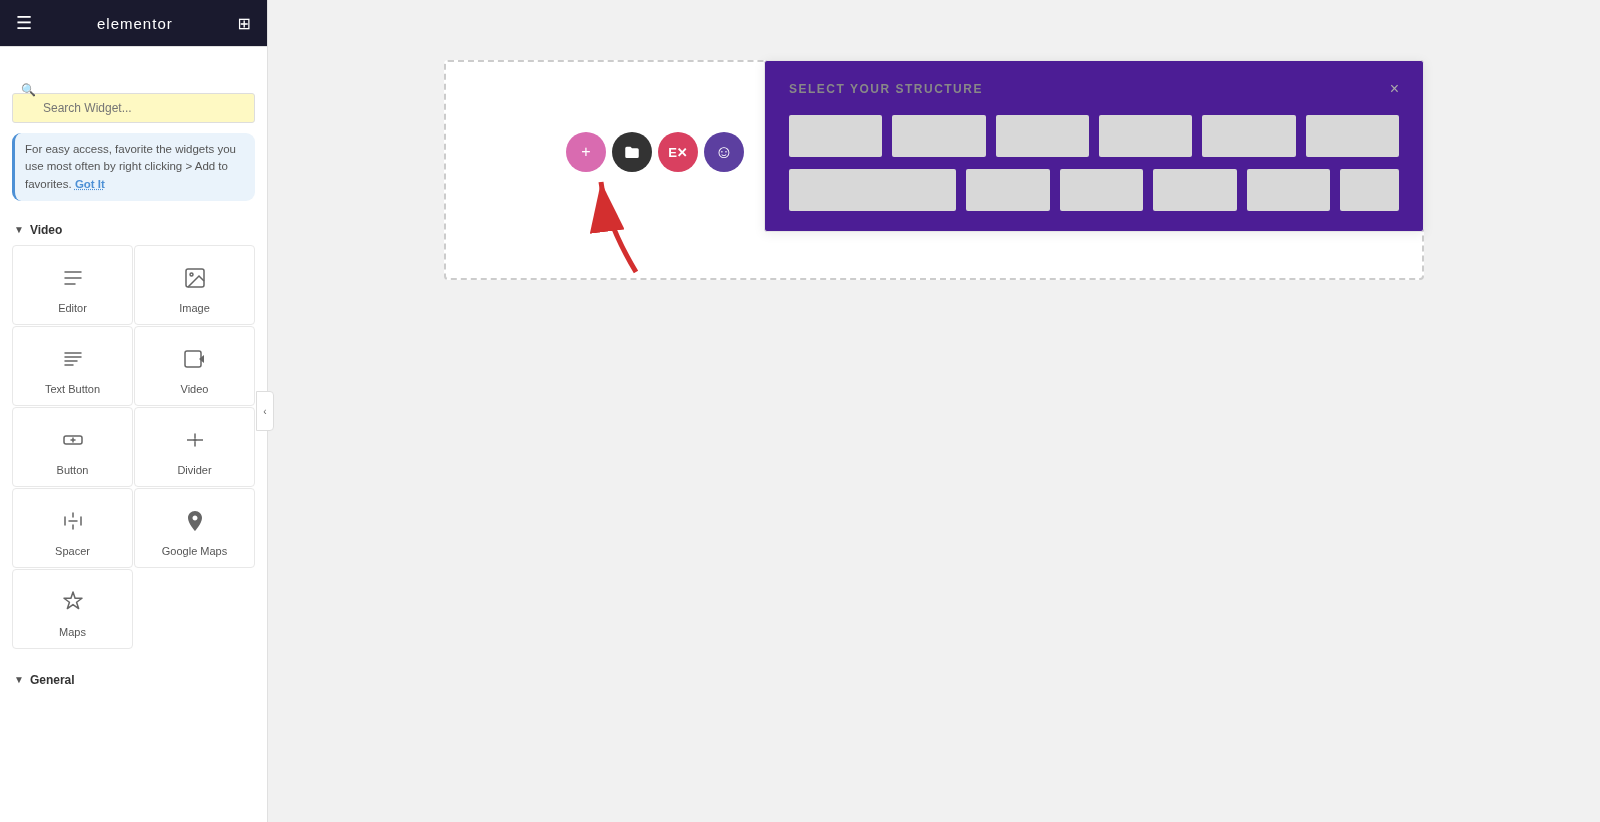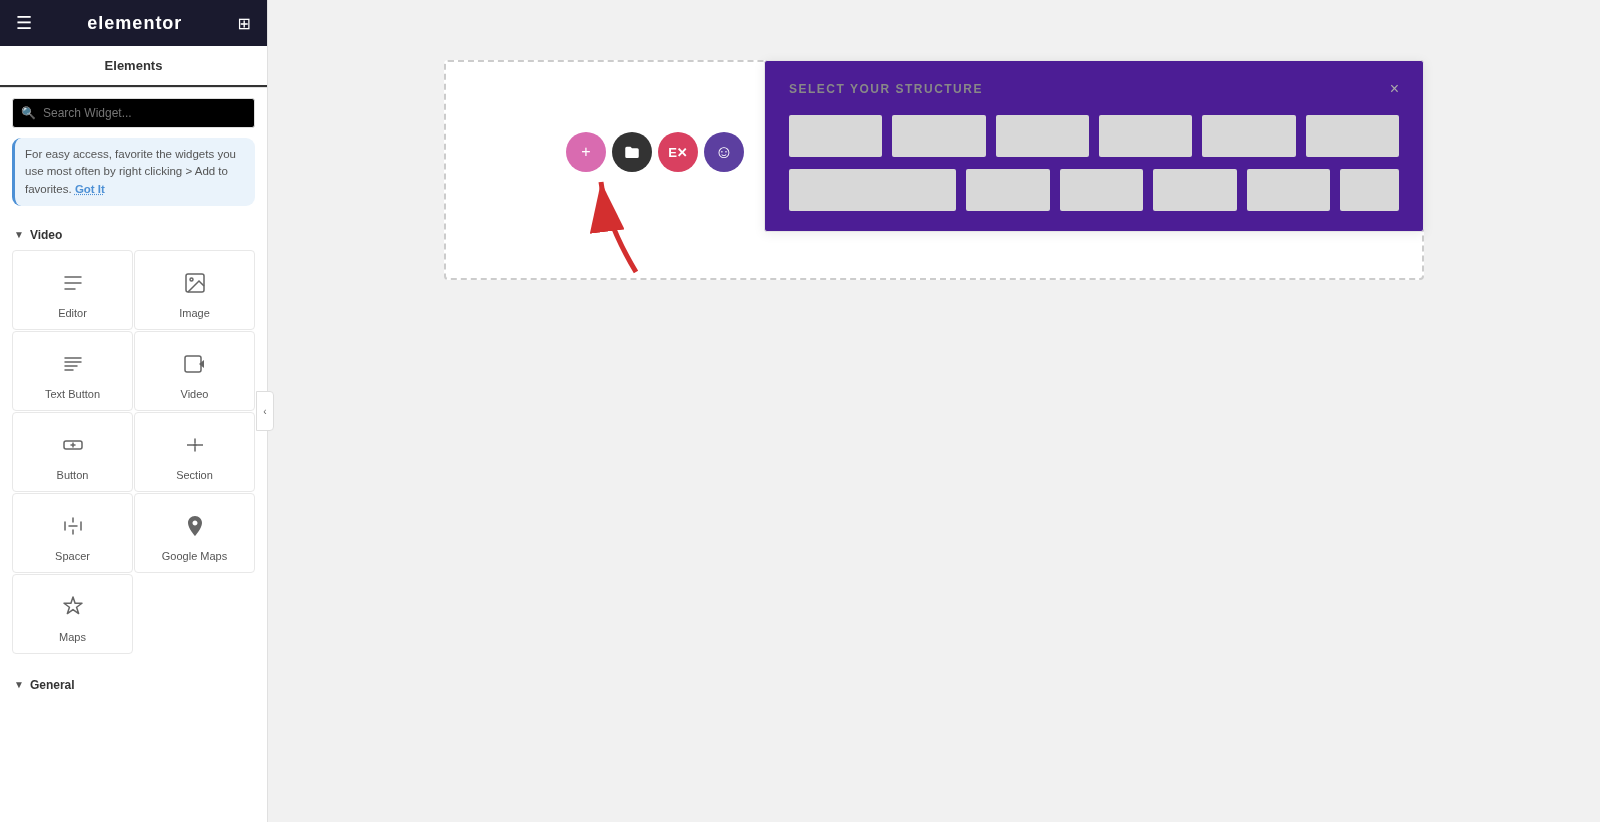--- a/index.html
+++ b/index.html
@@ -27,22 +27,22 @@
     }
 
     .sidebar-header .hamburger {
       color: #fff;
       font-size: 18px;
       cursor: pointer;
     }
 
     .sidebar-header .logo {
       color: #fff;
-      font-size: 18px;
-      font-weight: 700;
+      font-size: 15px;
+      font-weight: 400;
       letter-spacing: 1px;
     }
 
     .sidebar-header .grid-icon {
       color: #fff;
       font-size: 16px;
       cursor: pointer;
     }
 
     .sidebar-tabs {
@@ -73,21 +73,22 @@
     }
 
     .search-bar input {
       width: 100%;
       border: 1px solid #ddd;
       border-radius: 3px;
       padding: 7px 10px 7px 30px;
       font-size: 12px;
       color: #888;
       outline: none;
-      background: #000000;
+      background: #fef9c3;
+      margin-top: 36px;
     }
 
     .search-wrapper {
       position: relative;
     }
 
     .search-wrapper .search-icon-inner {
       position: absolute;
       left: 9px;
       top: 50%;
@@ -338,21 +339,20 @@
 <body>
 
 <aside class="sidebar">
   <div class="sidebar-header">
     <span class="hamburger">☰</span>
     <span class="logo">elementor</span>
     <span class="grid-icon">⊞</span>
   </div>
 
   <div class="sidebar-tabs">
-    <div class="sidebar-tab active">Elements</div>
   </div>
 
   <div class="search-bar">
     <div class="search-wrapper">
       <span class="search-icon-inner">🔍</span>
       <input type="text" placeholder="Search Widget..." style="">
     </div>
   </div>
 
   <div class="info-box">
@@ -418,21 +418,21 @@
       </div>
 
       <div class="widget-item">
         <div class="widget-icon">
           <svg viewBox="0 0 24 24">
               <line x1="4" y1="12" x2="20" y2="12"></line>
               <path d="M12 6v4M12 14v4" stroke-linecap="round"></path>
               <circle cx="12" cy="12" r="1.5" fill="#666" stroke="none"></circle>
             </svg>
         </div>
-        <span class="widget-label">Section</span>
+        <span class="widget-label">Divider</span>
       </div>
 
       <div class="widget-item">
         <div class="widget-icon">
           <svg viewBox="0 0 24 24">
               <path d="M12 4v4M12 16v4M8 12h8" stroke-linecap="round"></path>
               <path d="M4 8v8M20 8v8" stroke-linecap="round"></path>
             </svg>
         </div>
         <span class="widget-label">Spacer</span>

